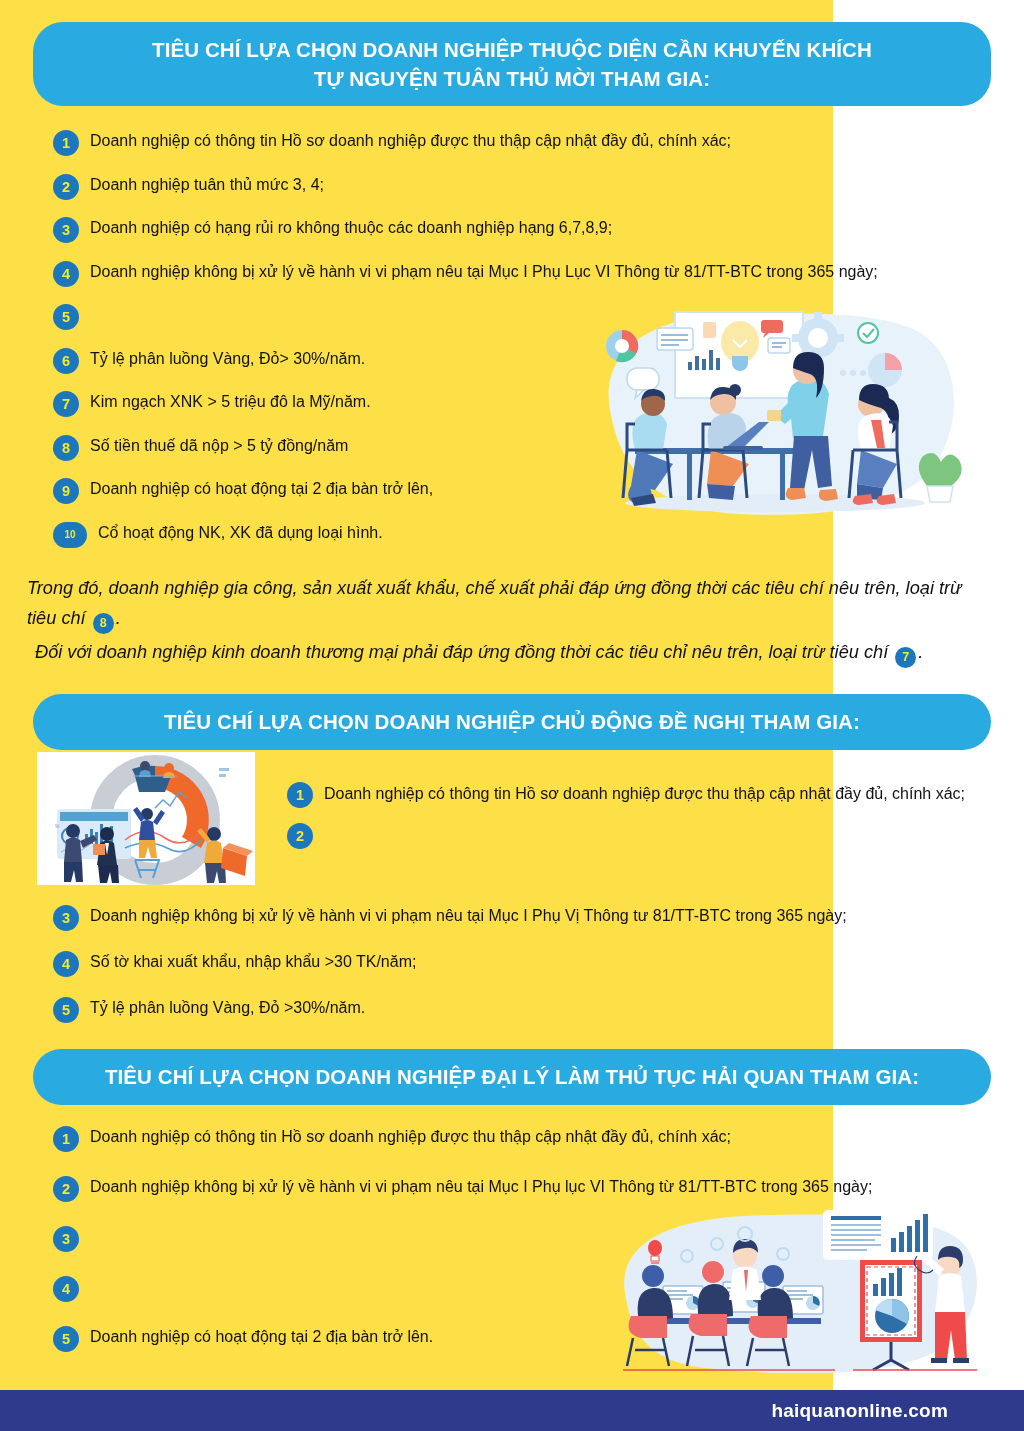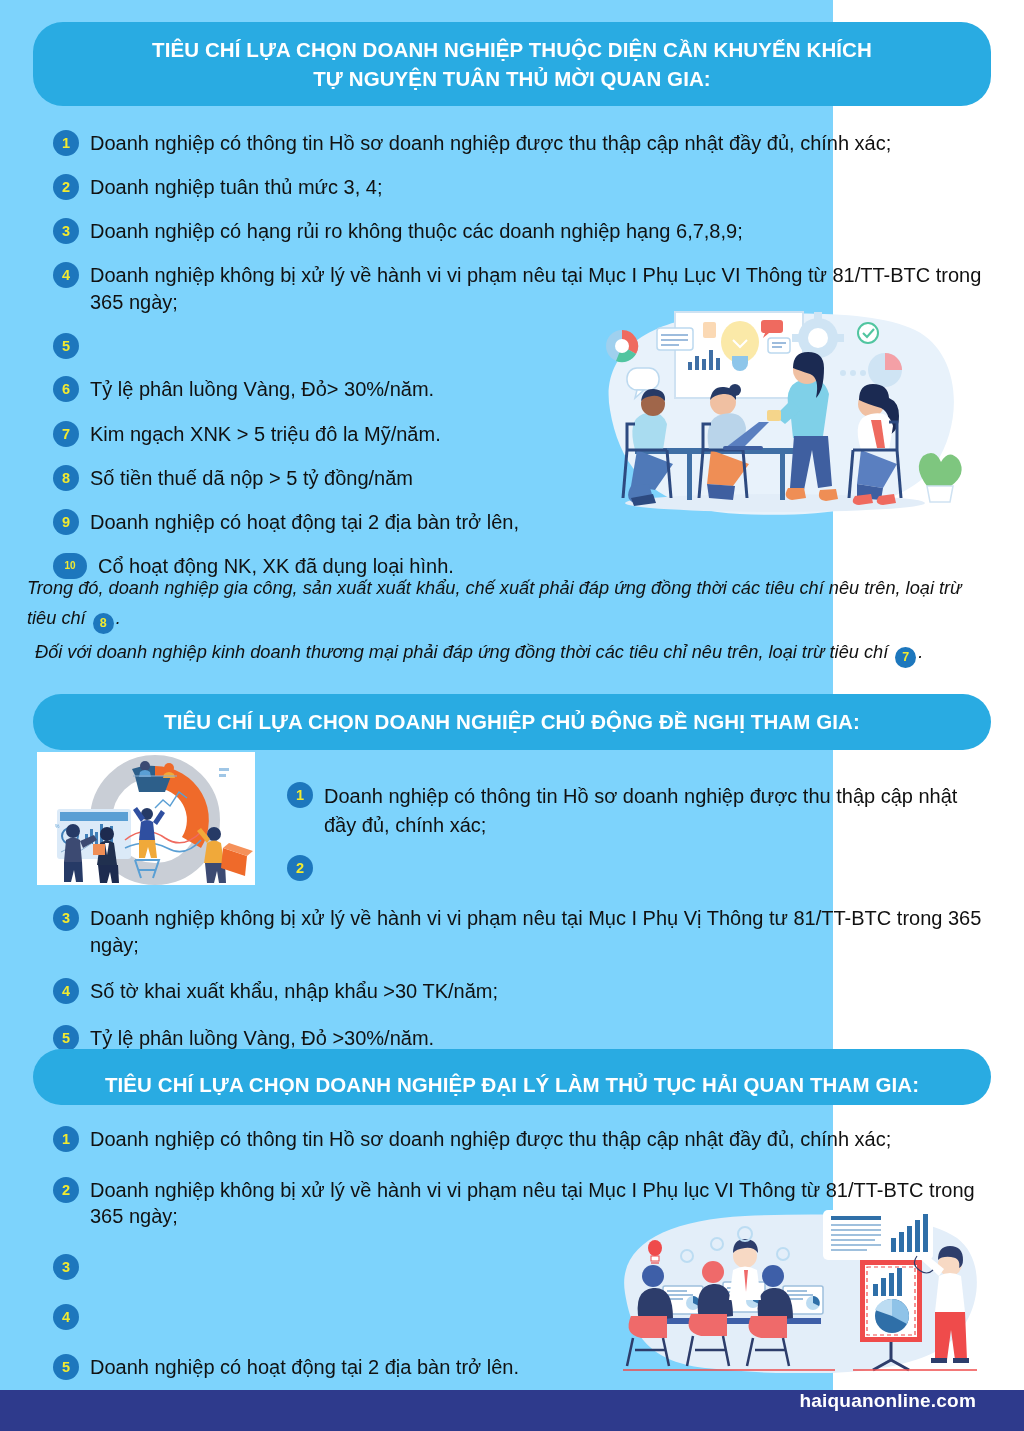--- a/index.html
+++ b/index.html
@@ -13,21 +13,21 @@
     position: relative;
     font-family: "Liberation Sans", sans-serif;
     color: #1a1a1a;
     overflow: hidden;
   }
 
   .page {
     position: relative;
     width: 833px;
     height: 1431px;
-    background: #7dd3fc;
+    background: #fde047;
   }
 
   
   .band {
     position: absolute;
     left: 33px;
     width: 958px;
     background: #29abe2;
     border-radius: 34px;
     color: #ffffff;
@@ -40,21 +40,21 @@
   }
   .band-title {
     font-weight: bold;
     font-size: 20.5px;
     line-height: 1.42;
     letter-spacing: 0.1px;
     color: #ffffff;
   }
   #band-1 { top: 22px;   height: 84px; border-radius: 30px; }
   #band-2 { top: 694px;  height: 56px; border-radius: 28px; }
-  #band-3 { top: 1049px; height: 56px; border-radius: 28px; align-items: flex-end; }
+  #band-3 { top: 1049px; height: 56px; border-radius: 28px; }
 
   
   .list { position: absolute; }
   .li {
     display: flex;
     align-items: flex-start;
     margin-bottom: 12px;
   }
   .badge {
     flex: 0 0 auto;
@@ -70,21 +70,21 @@
     margin-right: 11px;
     margin-top: 2px;
     box-sizing: border-box;
   }
   .badge.wide {
     width: 34px;
     border-radius: 14px;
     font-size: 10px;
   }
   .li-text {
-    font-size: 20px;
+    font-size: 16px;
     line-height: 1.33;
     color: #111111;
     padding-top: 2px;
   }
 
   
   #list-1 { top: 128px; left: 53px; width: 930px; }
   #list-1 .li { margin-bottom: 15.5px; }
 
   
@@ -127,23 +127,23 @@
 
   
   #footer {
     position: absolute;
     left: 0;
     bottom: 0;
     width: 1024px;
     height: 41px;
     background: #2e3a8c;
     display: flex;
-    align-items: flex-start;
+    align-items: center;
     justify-content: flex-end;
-    padding-right: 48px;
+    padding-right: 76px;
     box-sizing: border-box;
   }
   #footer .site {
     color: #ffffff;
     font-weight: bold;
     font-size: 19px;
     letter-spacing: 0.2px;
   }
 
   
@@ -154,21 +154,21 @@
   .illus svg { display: block; width: 100%; height: 100%; }
 </style>
 </head>
 <body>
 
 <div class="page">
 
   <div class="band" id="band-1">
     <div class="band-title">
       <span>TIÊU CHÍ LỰA CHỌN DOANH NGHIỆP THUỘC DIỆN CẦN KHUYẾN KHÍCH</span><br>
-      <span>TỰ NGUYỆN TUÂN THỦ MỜI QUAN GIA:</span>
+      <span>TỰ NGUYỆN TUÂN THỦ MỜI THAM GIA:</span>
     </div>
   </div>
 
   <div class="list" id="list-1">
     <div class="li">
       <span class="badge">1</span>
       <span class="li-text">Doanh nghiệp có thông tin Hồ sơ doanh nghiệp được thu thập cập nhật đầy đủ, chính xác;</span>
     </div>
     <div class="li">
       <span class="badge">2</span>

